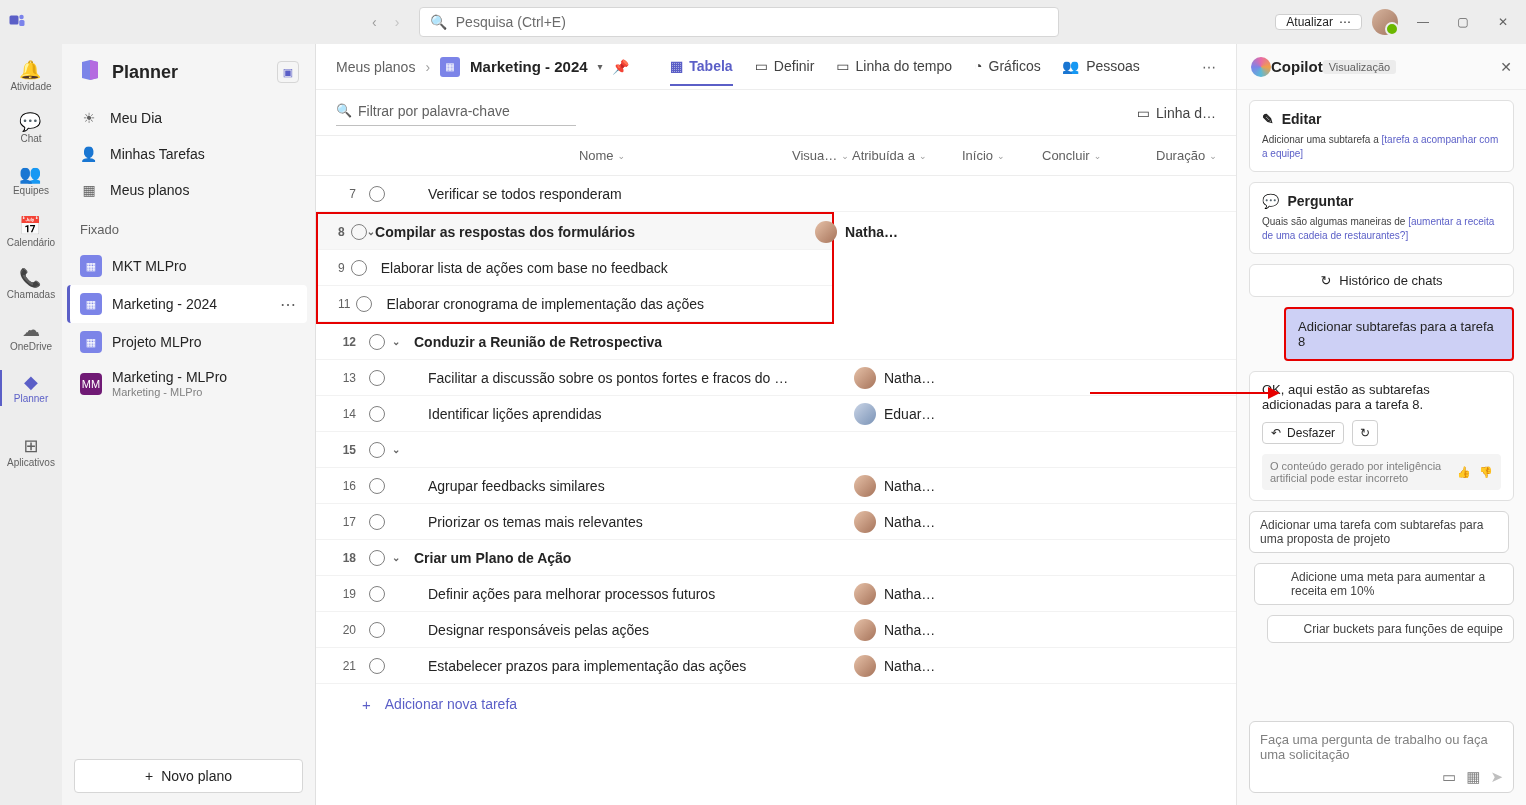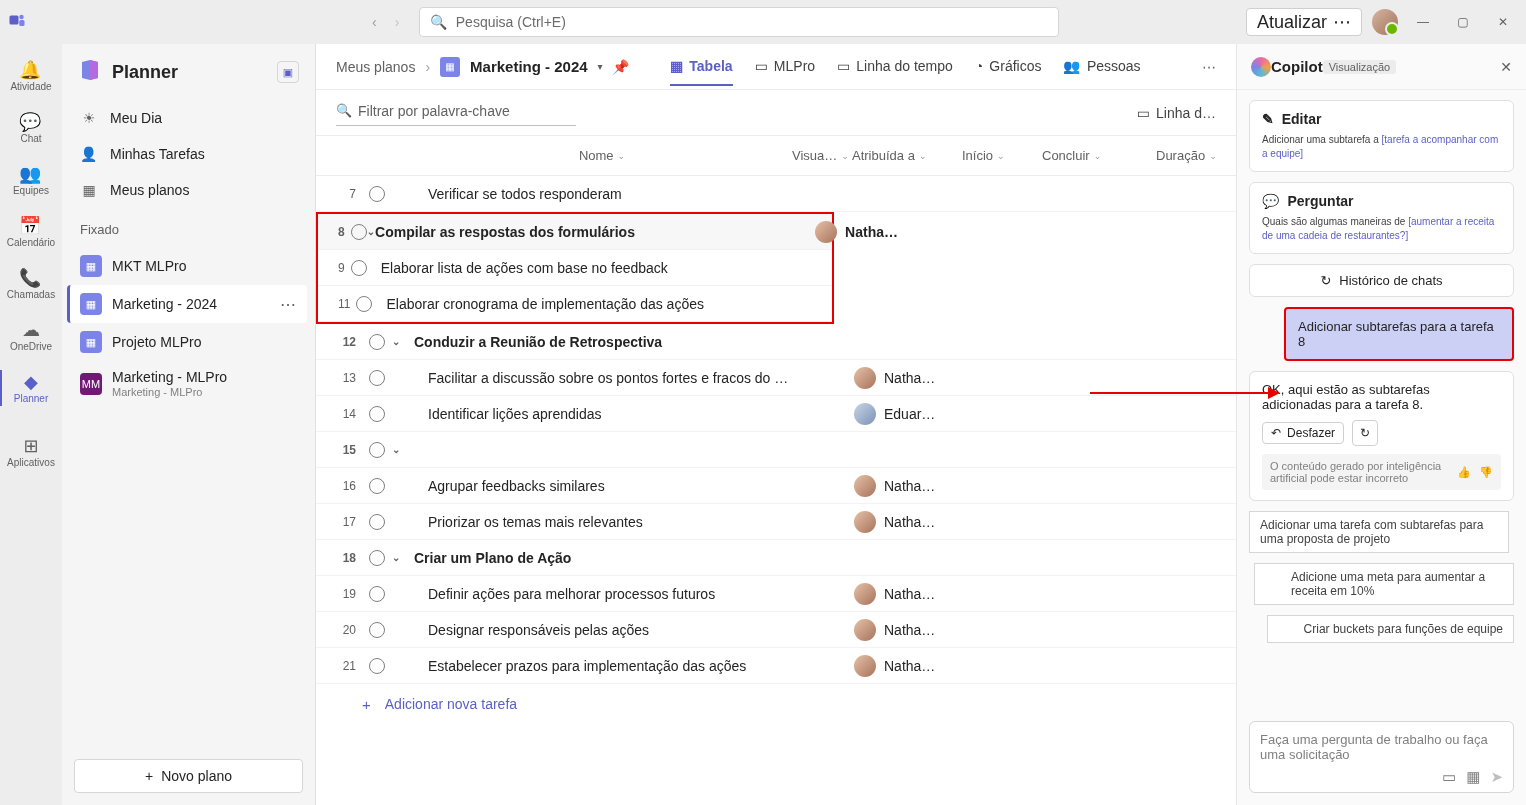--- a/index.html
+++ b/index.html
@@ -7,21 +7,21 @@
 
 
 .titlebar { height: 44px; background: #ededed; display: flex; align-items: center; padding: 0 8px; gap: 6px; }
 .tb-left { display: flex; align-items: center; gap: 12px; }
 .teams-logo { width: 18px; height: 18px; color: #5b5fc7; }
 .tb-nav { display: flex; align-items: center; gap: 18px; margin-left: 340px; color: #9c9c9c; font-size: 14px; }
 .tb-nav span { cursor: pointer; }
 .tb-search { flex: 1; margin: 0 14px; max-width: 640px; }
 .search-box { height: 30px; border: 1px solid #d6d6d6; border-radius: 4px; background: #fff; display: flex; align-items: center; padding: 0 10px; color: #6b6b6b; font-size: 14px; gap: 8px; }
 .tb-right { display: flex; align-items: center; gap: 10px; margin-left: auto; }
-.update-btn { height: 28px; border: 1px solid #cfcfcf; border-radius: 4px; padding: 0 10px; background: #fff; font-size: 18px; display: flex; align-items: center; gap: 6px; cursor: pointer; }
+.update-btn { height: 16px; border: 1px solid #cfcfcf; border-radius: 4px; padding: 0 10px; background: #fff; font-size: 12px; display: flex; align-items: center; gap: 6px; cursor: pointer; }
 .avatar-small { width: 26px; height: 26px; border-radius: 50%; background: linear-gradient(135deg,#d7b49e,#a0745e); position: relative; }
 .avatar-small::after { content: ""; position: absolute; right: -1px; bottom: -1px; width: 10px; height: 10px; border-radius: 50%; background: #6bb700; border: 2px solid #ededed; }
 .win-btn { width: 30px; height: 30px; display: flex; align-items: center; justify-content: center; color: #616161; cursor: pointer; font-size: 12px; }
 
 
 .shell { display: flex; height: calc(805px - 44px); }
 
 
 .rail { width: 62px; background: #ededed; display: flex; flex-direction: column; align-items: center; padding-top: 6px; gap: 0; }
 .rail-item { width: 62px; height: 52px; display: flex; flex-direction: column; align-items: center; justify-content: center; gap: 2px; color: #616161; font-size: 10px; cursor: pointer; position: relative; }
@@ -121,21 +121,21 @@
 .cp-card-body { font-size: 10px; color: #424242; line-height: 1.4; }
 .cp-link { color: #5b5fc7; }
 .cp-hist { border: 1px solid #e0e0e0; border-radius: 6px; background: #fff; padding: 8px; text-align: center; font-size: 13px; cursor: pointer; display: flex; justify-content: center; gap: 8px; align-items: center; }
 .cp-user-msg { align-self: flex-end; background: #cdd0f5; border: 2px solid #e60000; border-radius: 4px; padding: 10px 12px; font-size: 13px; max-width: 230px; }
 .cp-resp { background: #fff; border: 1px solid #e0e0e0; border-radius: 6px; padding: 10px 12px; font-size: 13px; }
 .cp-resp-actions { display: flex; gap: 8px; margin-top: 8px; align-items: center; }
 .cp-chip { border: 1px solid #d0d0d0; border-radius: 4px; padding: 3px 8px; font-size: 12px; display: flex; align-items: center; gap: 6px; cursor: pointer; }
 .cp-chip.round { width: 26px; height: 26px; justify-content: center; padding: 0; }
 .cp-disclaim { font-size: 11px; color: #808080; background: #f4f4f4; border-radius: 4px; padding: 6px 8px; margin-top: 8px; display: flex; justify-content: space-between; align-items: center; gap: 8px; }
 .cp-disclaim .thumbs { display: flex; gap: 8px; color: #808080; }
-.cp-sugg { border: 1px solid #d6d6d6; border-radius: 0; padding: 6px 10px; font-size: 12px; color: #424242; background: #fff; cursor: pointer; width: fit-content; align-self: flex-start; max-width: 260px; }
+.cp-sugg { border: 1px solid #d6d6d6; border-radius: 6px; padding: 6px 10px; font-size: 12px; color: #424242; background: #fff; cursor: pointer; width: fit-content; align-self: flex-start; max-width: 260px; }
 .cp-sugg.right { align-self: flex-end; padding-left: 36px; }
 .cp-input { border: 1px solid #d6d6d6; border-radius: 6px; margin: 8px 12px 12px; padding: 10px 10px 6px; background: #fff; font-size: 13px; color: #808080; min-height: 72px; display: flex; flex-direction: column; }
 .cp-input-bottom { margin-top: auto; display: flex; gap: 10px; align-items: center; justify-content: flex-end; color: #808080; font-size: 15px; }
 
 .app-root { position: relative; }
 </style>
 </head>
 <body>
 
 <div class="app-root">
@@ -273,21 +273,21 @@
       <span class="plan-name">Marketing - 2024</span>
       <span class="chev-down">▾</span>
       <span class="pin">📌</span>
       <div class="views" id="views">
             <div class="view-tab active">
               <span>▦</span>
               <span>Tabela</span>
             </div>
             <div class="view-tab">
               <span>▭</span>
-              <span>MLPro</span>
+              <span>Definir</span>
             </div>
             <div class="view-tab">
               <span>▭</span>
               <span>Linha do tempo</span>
             </div>
             <div class="view-tab">
               <span>◔</span>
               <span>Gráficos</span>
             </div>
             <div class="view-tab">

